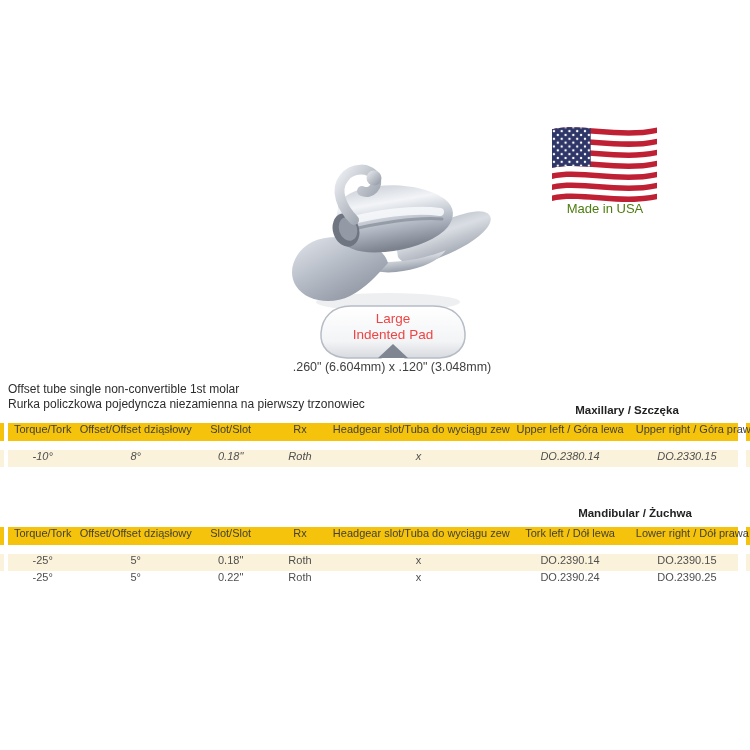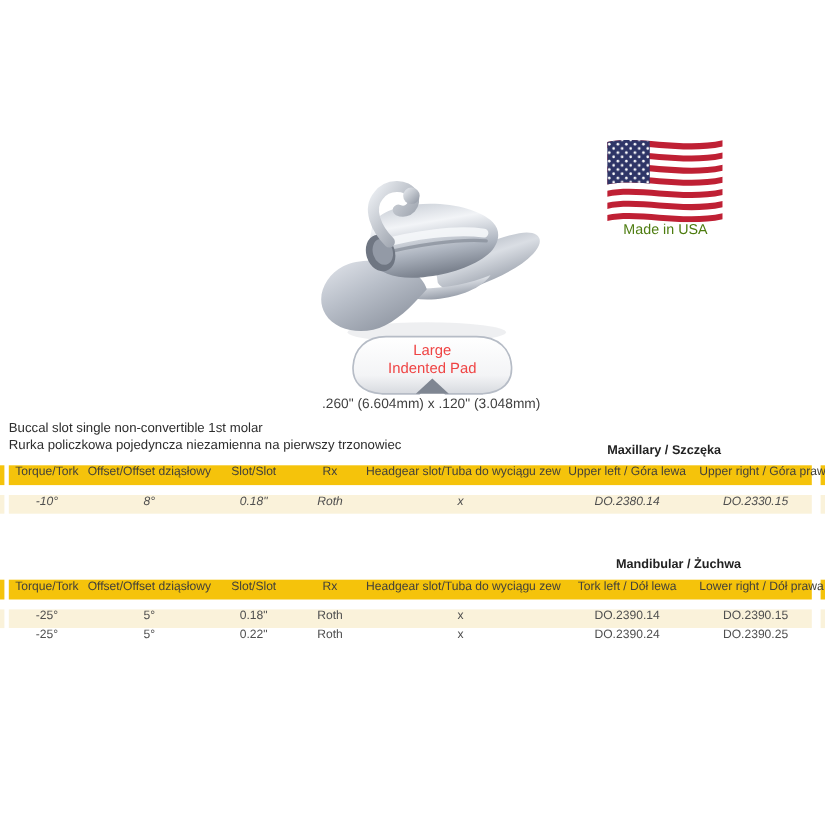--- a/index.html
+++ b/index.html
@@ -18,21 +18,21 @@
   .flag-svg{position:absolute;left:552px;top:122px;width:105px;height:80px;}
   .made-in{position:absolute;left:545px;top:201px;width:120px;text-align:center;
            font-size:13px;color:#4d7c0f;}
 
   
   .desc{position:absolute;left:8px;font-size:12px;color:#2d2d2d;}
   .desc-en{top:382px;}
   .desc-pl{top:397px;}
 
   
-  .tbl-title{position:absolute;width:150px;text-align:left;font-size:11.5px;
+  .tbl-title{position:absolute;width:150px;text-align:center;font-size:11.5px;
              font-weight:bold;color:#222;}
   .band{position:absolute;left:8px;width:730px;display:flex;align-items:flex-start;}
   .band-head{height:18px;background:#f5c30b;}
   .band-head .c{font-size:11px;color:#43413a;}
   .band-row{height:17px;}
   .band-row .c{font-size:11px;color:#4f4f4f;}
   .row-cream{background:#faf2da;}
   .row-white{background:#ffffff;}
   .c{text-align:center;white-space:nowrap;overflow:visible;}
   .c1{width:9.5%;} .c2{width:16%;} .c3{width:10%;} .c4{width:9%;}
@@ -114,21 +114,21 @@
       <path d="M0,41.4 C35,33.4 85,49.4 130,39.4 L130,46.3 C85,56.3 35,40.3 0,48.3 Z" fill="#bf2034"></path>
       <path d="M0,55.2 C35,47.2 85,63.2 130,53.2 L130,60.1 C85,70.1 35,54.1 0,62.1 Z" fill="#bf2034"></path>
       <path d="M0,69 C35,61 85,77 130,67 L130,73.9 C85,83.9 35,67.9 0,75.9 Z" fill="#bf2034"></path>
       <path d="M0,82.8 C35,74.8 85,90.8 130,80.8 L130,87.7 C85,97.7 35,81.7 0,89.7 Z" fill="#bf2034"></path>
       <path d="M0,0 C14,-3.2 30.4,-2.6 47.9,-1.3 L47.9,47 C30.4,45.7 14,45.1 0,48.3 Z" fill="#2e3567"></path>
       <path d="M0,0 C14,-3.2 30.4,-2.6 47.9,-1.3 L47.9,47 C30.4,45.7 14,45.1 0,48.3 Z" fill="url(#stars)"></path>
     </g>
   </svg>
   <div class="made-in">Made in USA</div>
 
-  <div class="desc desc-en">Buccal slot single non-convertible 1st molar</div>
+  <div class="desc desc-en">Offset tube single non-convertible 1st molar</div>
   <div class="desc desc-pl">Rurka policzkowa pojedyncza niezamienna na pierwszy trzonowiec</div>
 
   <div class="tbl-title" style="left:552px;top:404px;">Maxillary / Szczęka</div>
 
   <div class="sliver sliver-y" style="left:0;top:423px;"></div>
   <div class="sliver sliver-y" style="left:746px;top:423px;"></div>
   <div class="band band-head" style="top:423px;">
     <div class="c c1">Torque/Tork</div>
     <div class="c c2">Offset/Offset dziąsłowy</div>
     <div class="c c3">Slot/Slot</div>

